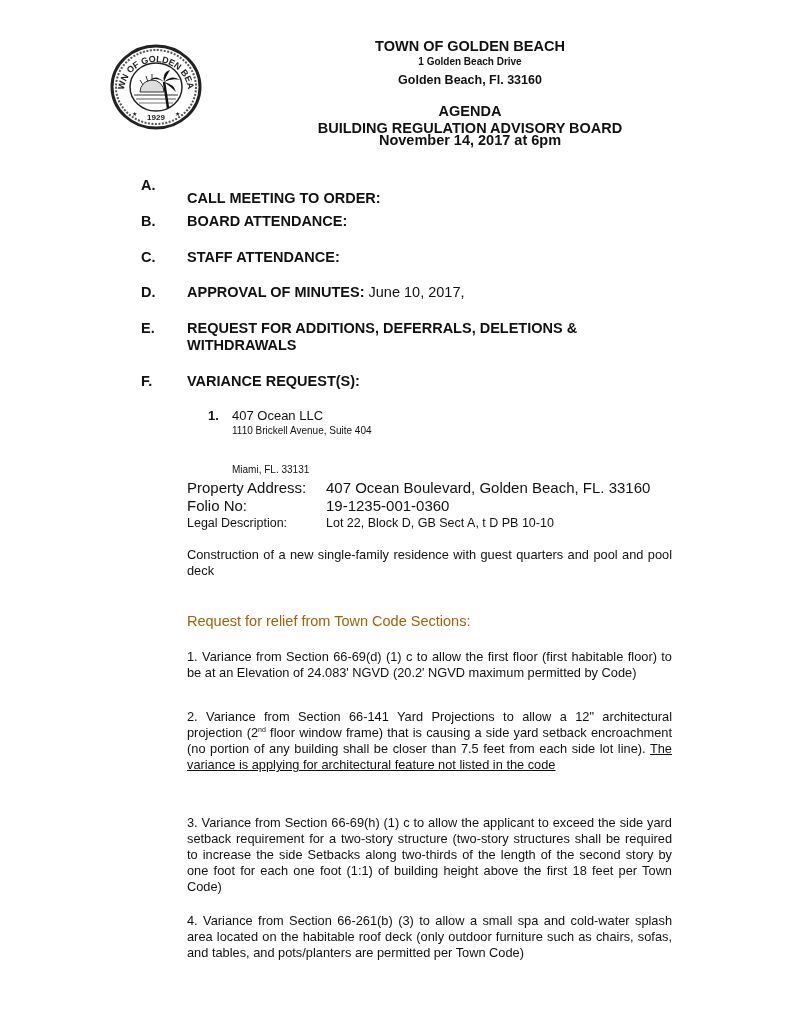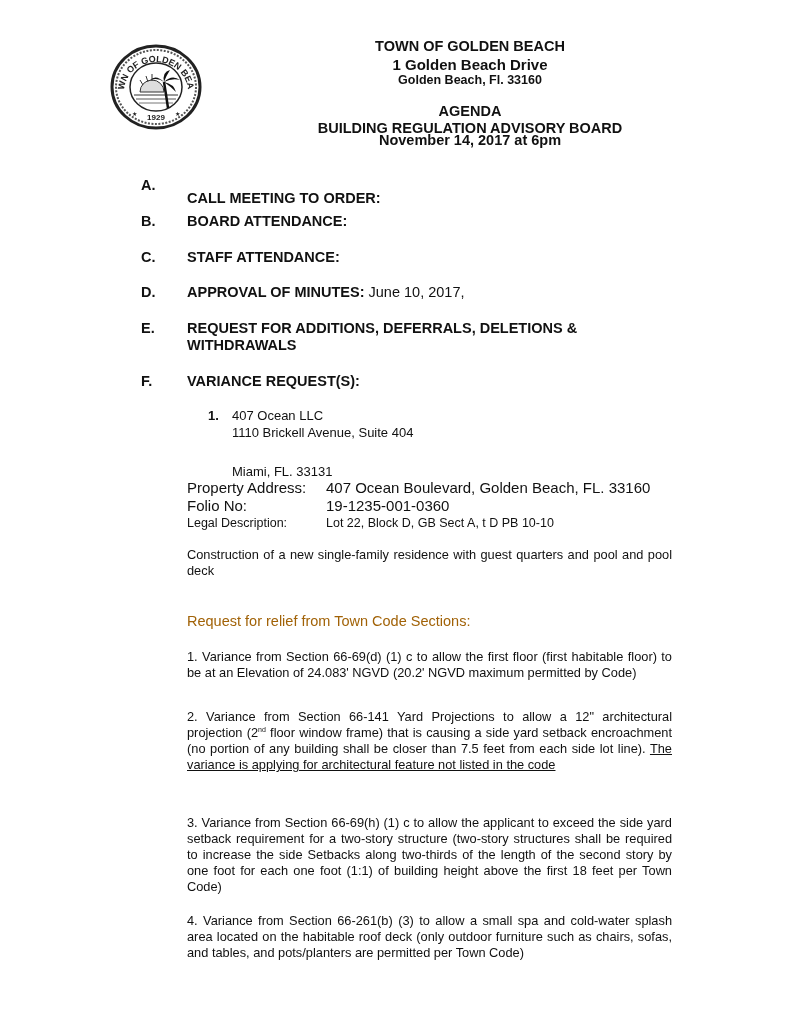--- a/index.html
+++ b/index.html
@@ -1,31 +1,31 @@
 <!DOCTYPE html>
 <html><head>
 <meta charset="utf-8">
 <style>
   html, body { margin: 0; padding: 0; background: #ffffff; }
   body { width: 791px; height: 1024px; position: relative; overflow: hidden; color: #111; font-family: "Liberation Sans", sans-serif; }
   .abs { position: absolute; }
   .seal { left: 110px; top: 44px; width: 92px; height: 86px; }
   .hdr { left: 240px; width: 460px; text-align: center; font-weight: bold; }
   .hdr1 { top: 38px; font-size: 14.5px; }
-  .hdr2 { top: 56px; font-size: 15px; }
+  .hdr2 { top: 56px; font-size: 10px; }
   .hdr3 { top: 73px; font-size: 12.5px; }
   .hdr4 { top: 103px; font-size: 14.5px; }
   .hdr5 { top: 120px; font-size: 14.5px; }
   .hdr6 { top: 132px; font-size: 14.5px; }
   .sec-letter { left: 141px; font-weight: bold; font-size: 14.5px; }
   .sec-title { left: 187px; font-weight: bold; font-size: 14.5px; line-height: 17px; width: 470px; }
   .sec-title .plain { font-weight: normal; }
   .item-num { left: 208px; top: 408px; font-weight: bold; font-size: 13px; }
   .item-line { left: 232px; font-size: 13px; }
-  .item-line.big { font-size: 13px; text-align: right; }
+  .item-line.big { font-size: 10px; text-align: right; }
   .prop-label { left: 187px; font-size: 15px; }
   .prop-value { left: 326px; font-size: 15px; }
   .prop-label.small, .prop-value.small { font-size: 12.5px; }
   .para { left: 187px; width: 485px; font-size: 12.8px; line-height: 16px; text-align: justify; }
   .relief-head { left: 187px; top: 613px; font-size: 14.5px; color: #a16207; }
   u { text-decoration: underline; }
   sup { font-size: 7px; vertical-align: super; line-height: 0; }
 </style>
 </head>
 <body>

